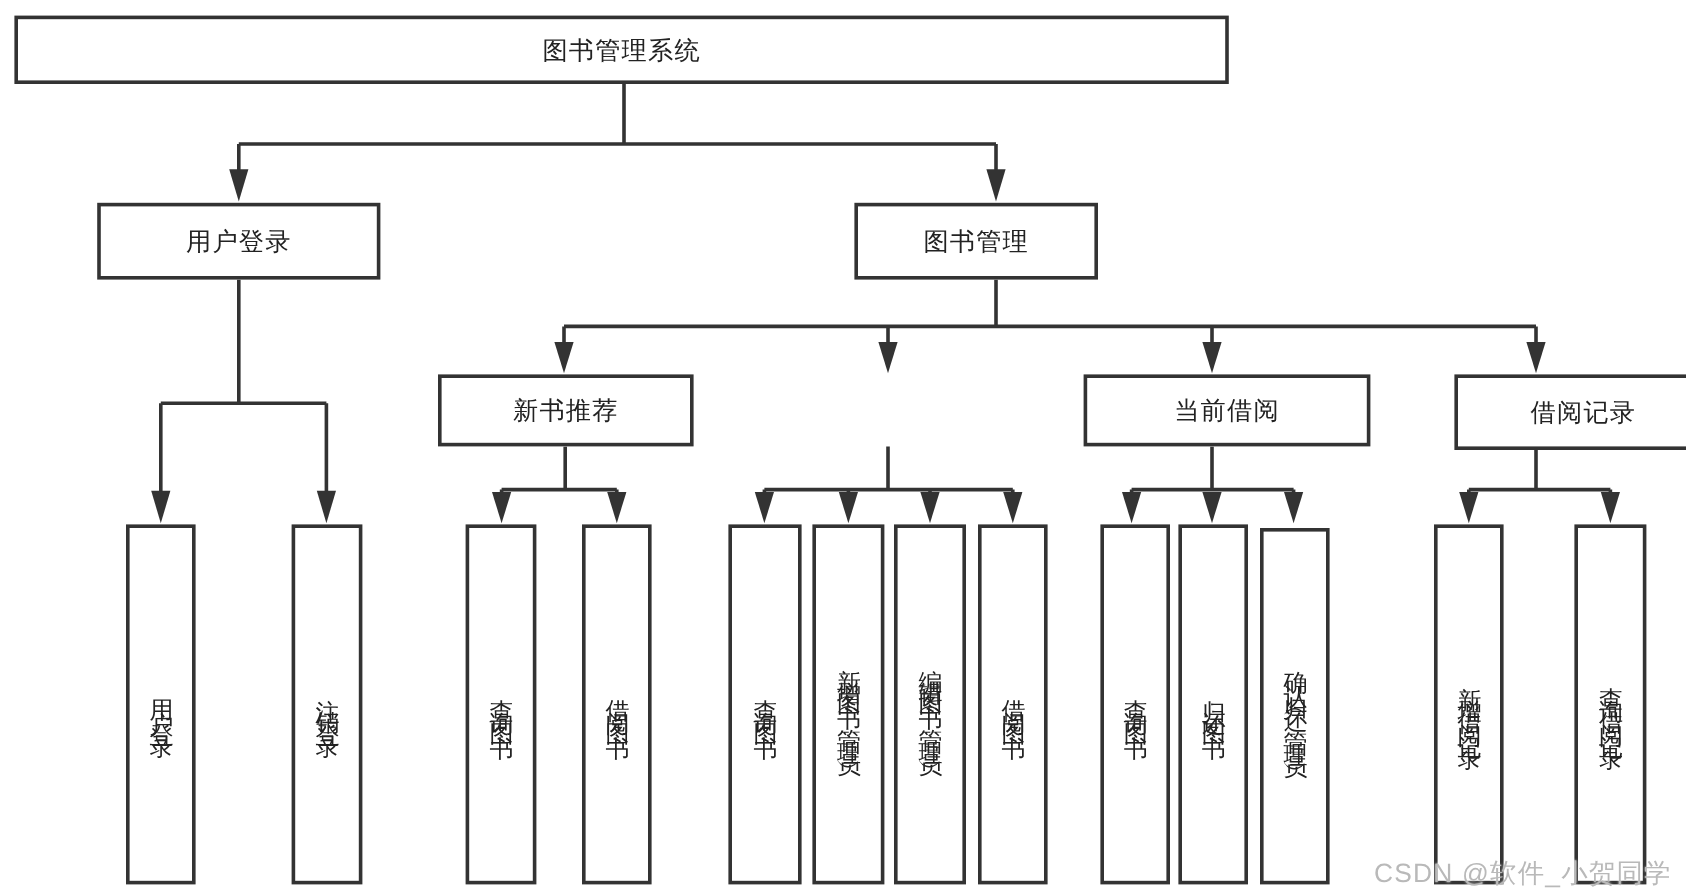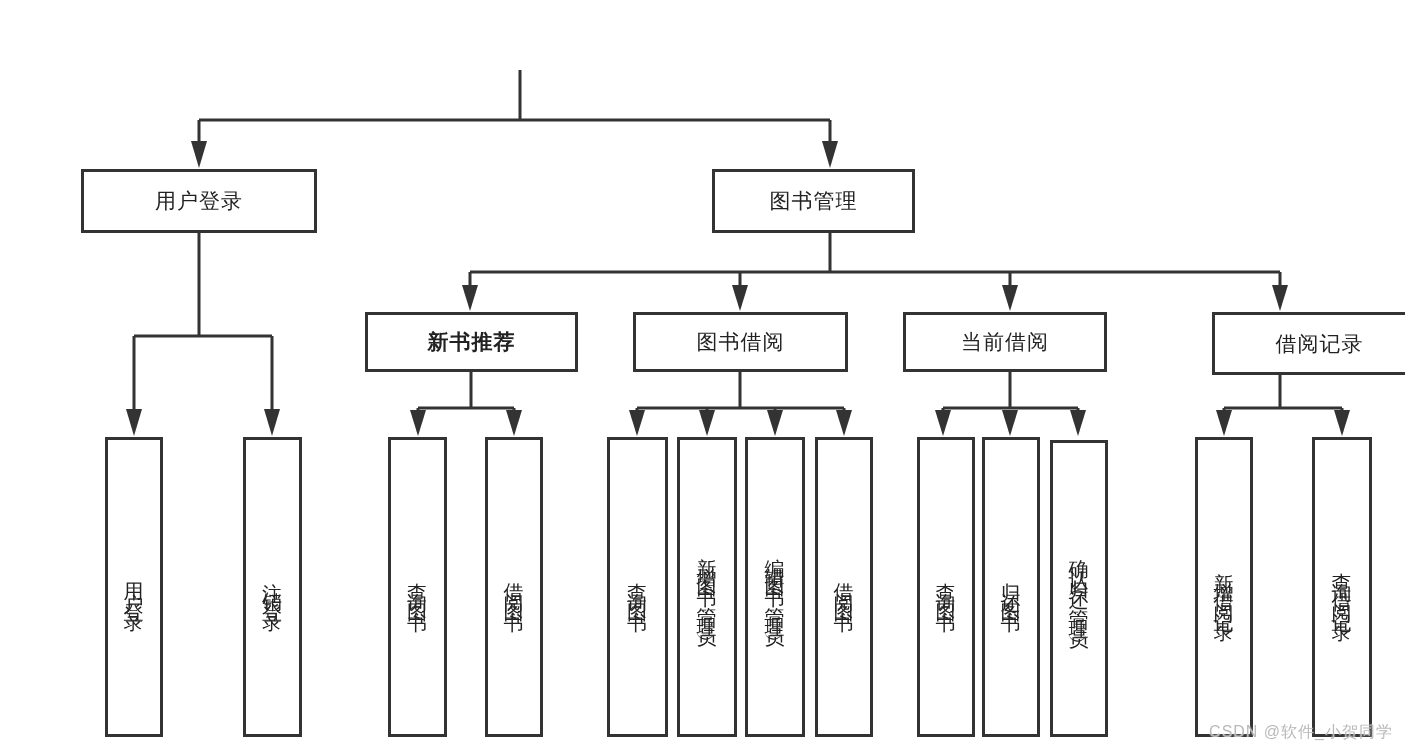--- a/index.html
+++ b/index.html
@@ -29,21 +29,21 @@
     writing-mode:vertical-rl;
     text-orientation:mixed;
     letter-spacing:10px;
     line-height:1;
     white-space:nowrap;
   }
   .watermark{
     position:absolute;
     right:12px;
     bottom:4px;
-    font-size:16px;
+    font-size:22px;
     color:#b9b9b9;
     letter-spacing:1px;
     z-index:5;
     text-shadow:0 0 2px #ffffff;
   }
 </style>
 </head>
 <body>
 
 <div id="stage">
@@ -73,27 +73,27 @@
       <polygon points="767,410 783,410 775,436"></polygon>
       <polygon points="836,410 852,410 844,436"></polygon>
       <polygon points="935,410 951,410 943,436"></polygon>
       <polygon points="1002,410 1018,410 1010,436"></polygon>
       <polygon points="1070,410 1086,410 1078,436"></polygon>
       <polygon points="1216,410 1232,410 1224,436"></polygon>
       <polygon points="1334,410 1350,410 1342,436"></polygon>
     </g>
   </svg>
 
+  <div class="node hnode" style="left:12px;top:13px;width:1012px;height:57px;">图书管理系统</div>
 
   <div class="node hnode" style="left:81px;top:169px;width:236px;height:64px;">用户登录</div>
   <div class="node hnode" style="left:712px;top:169px;width:203px;height:64px;">图书管理</div>
 
-  <div class="node hnode" style="left:365px;top:312px;width:213px;height:60px;font-weight:bold;">新书推荐</div>
-  <div class="node hnode" style="left:633px;top:312px;width:215px;height:60px;">图书借阅</div>
-  <div class="node hnode" style="left:903px;top:312px;width:204px;height:60px;">当前借阅</div>
+  <div class="node hnode" style="left:365px;top:312px;width:213px;height:60px;">新书推荐</div>
+  <div class="node hnode" style="left:903px;top:312px;width:239px;height:60px;">当前借阅</div>
   <div class="node hnode" style="left:1172px;top:312px;width:215px;height:63px;margin-left:40px;">借阅记录</div>
 
   <div class="node vnode" style="left:105px;top:437px;width:58px;height:300px;">
     <span class="vtext">用户登录</span>
   </div>
   <div class="node vnode" style="left:243px;top:437px;width:59px;height:300px;">
     <span class="vtext">注销登录</span>
   </div>
 
   <div class="node vnode" style="left:388px;top:437px;width:59px;height:300px;">

